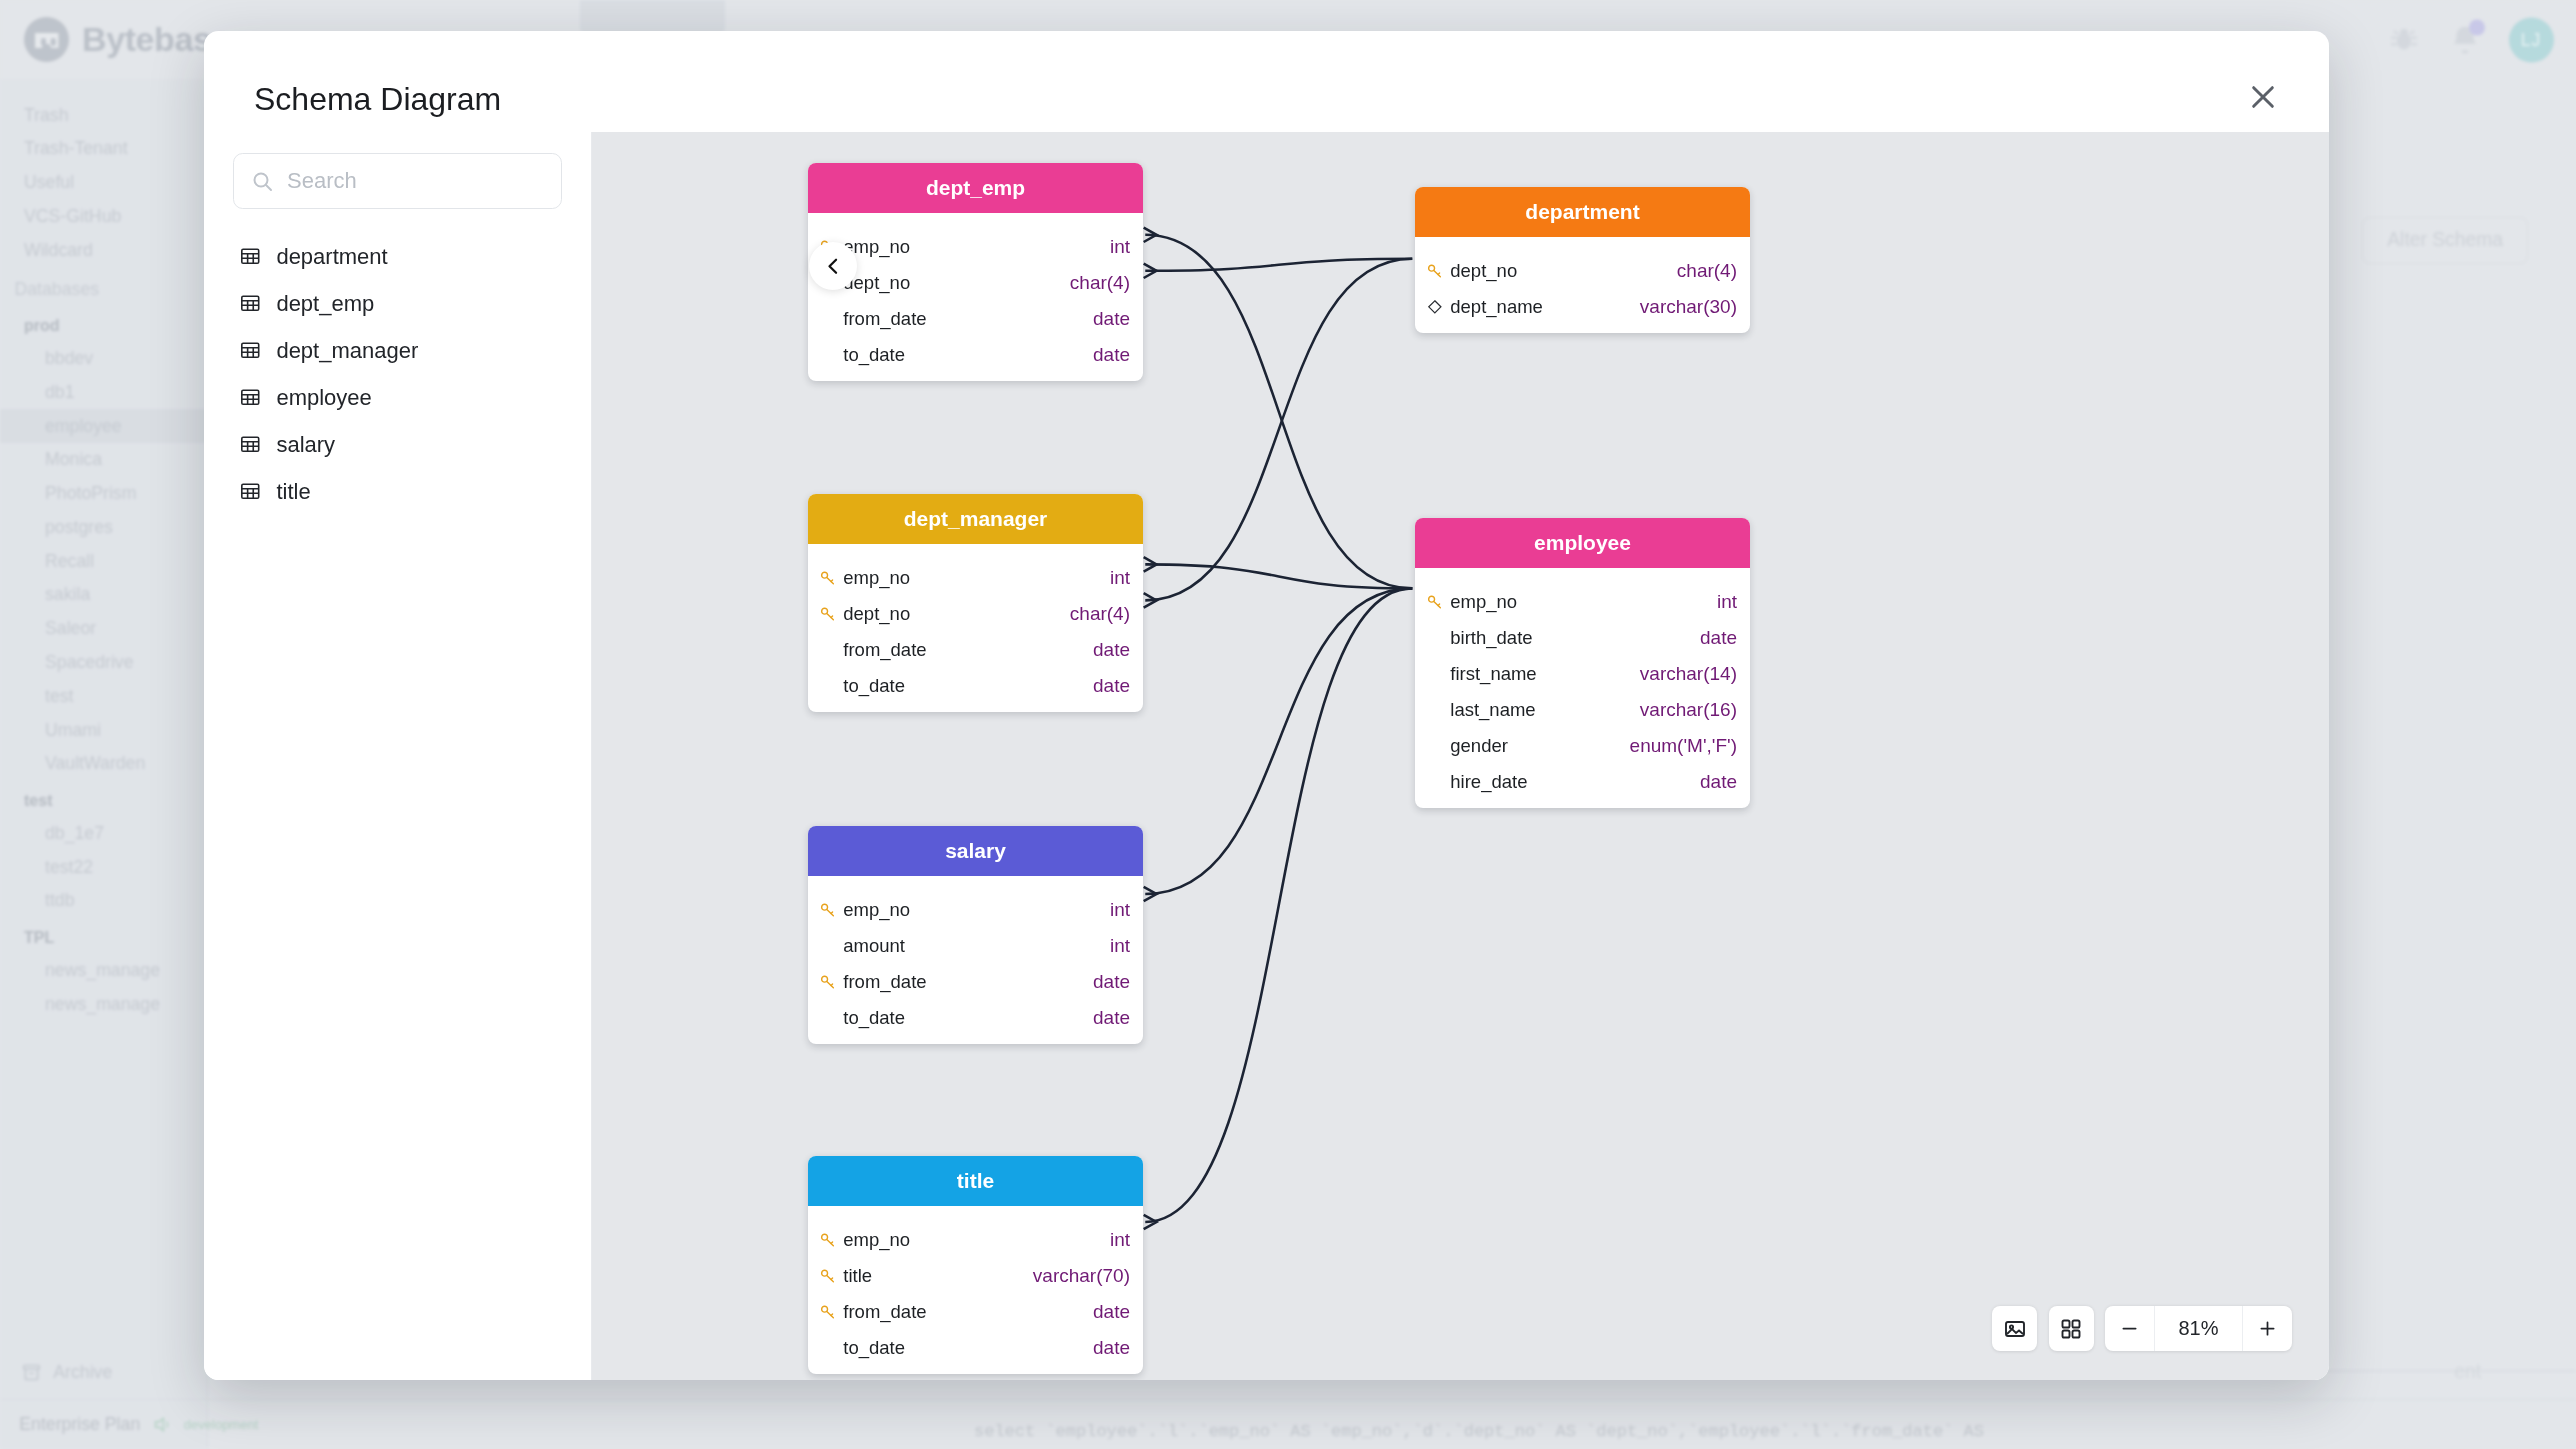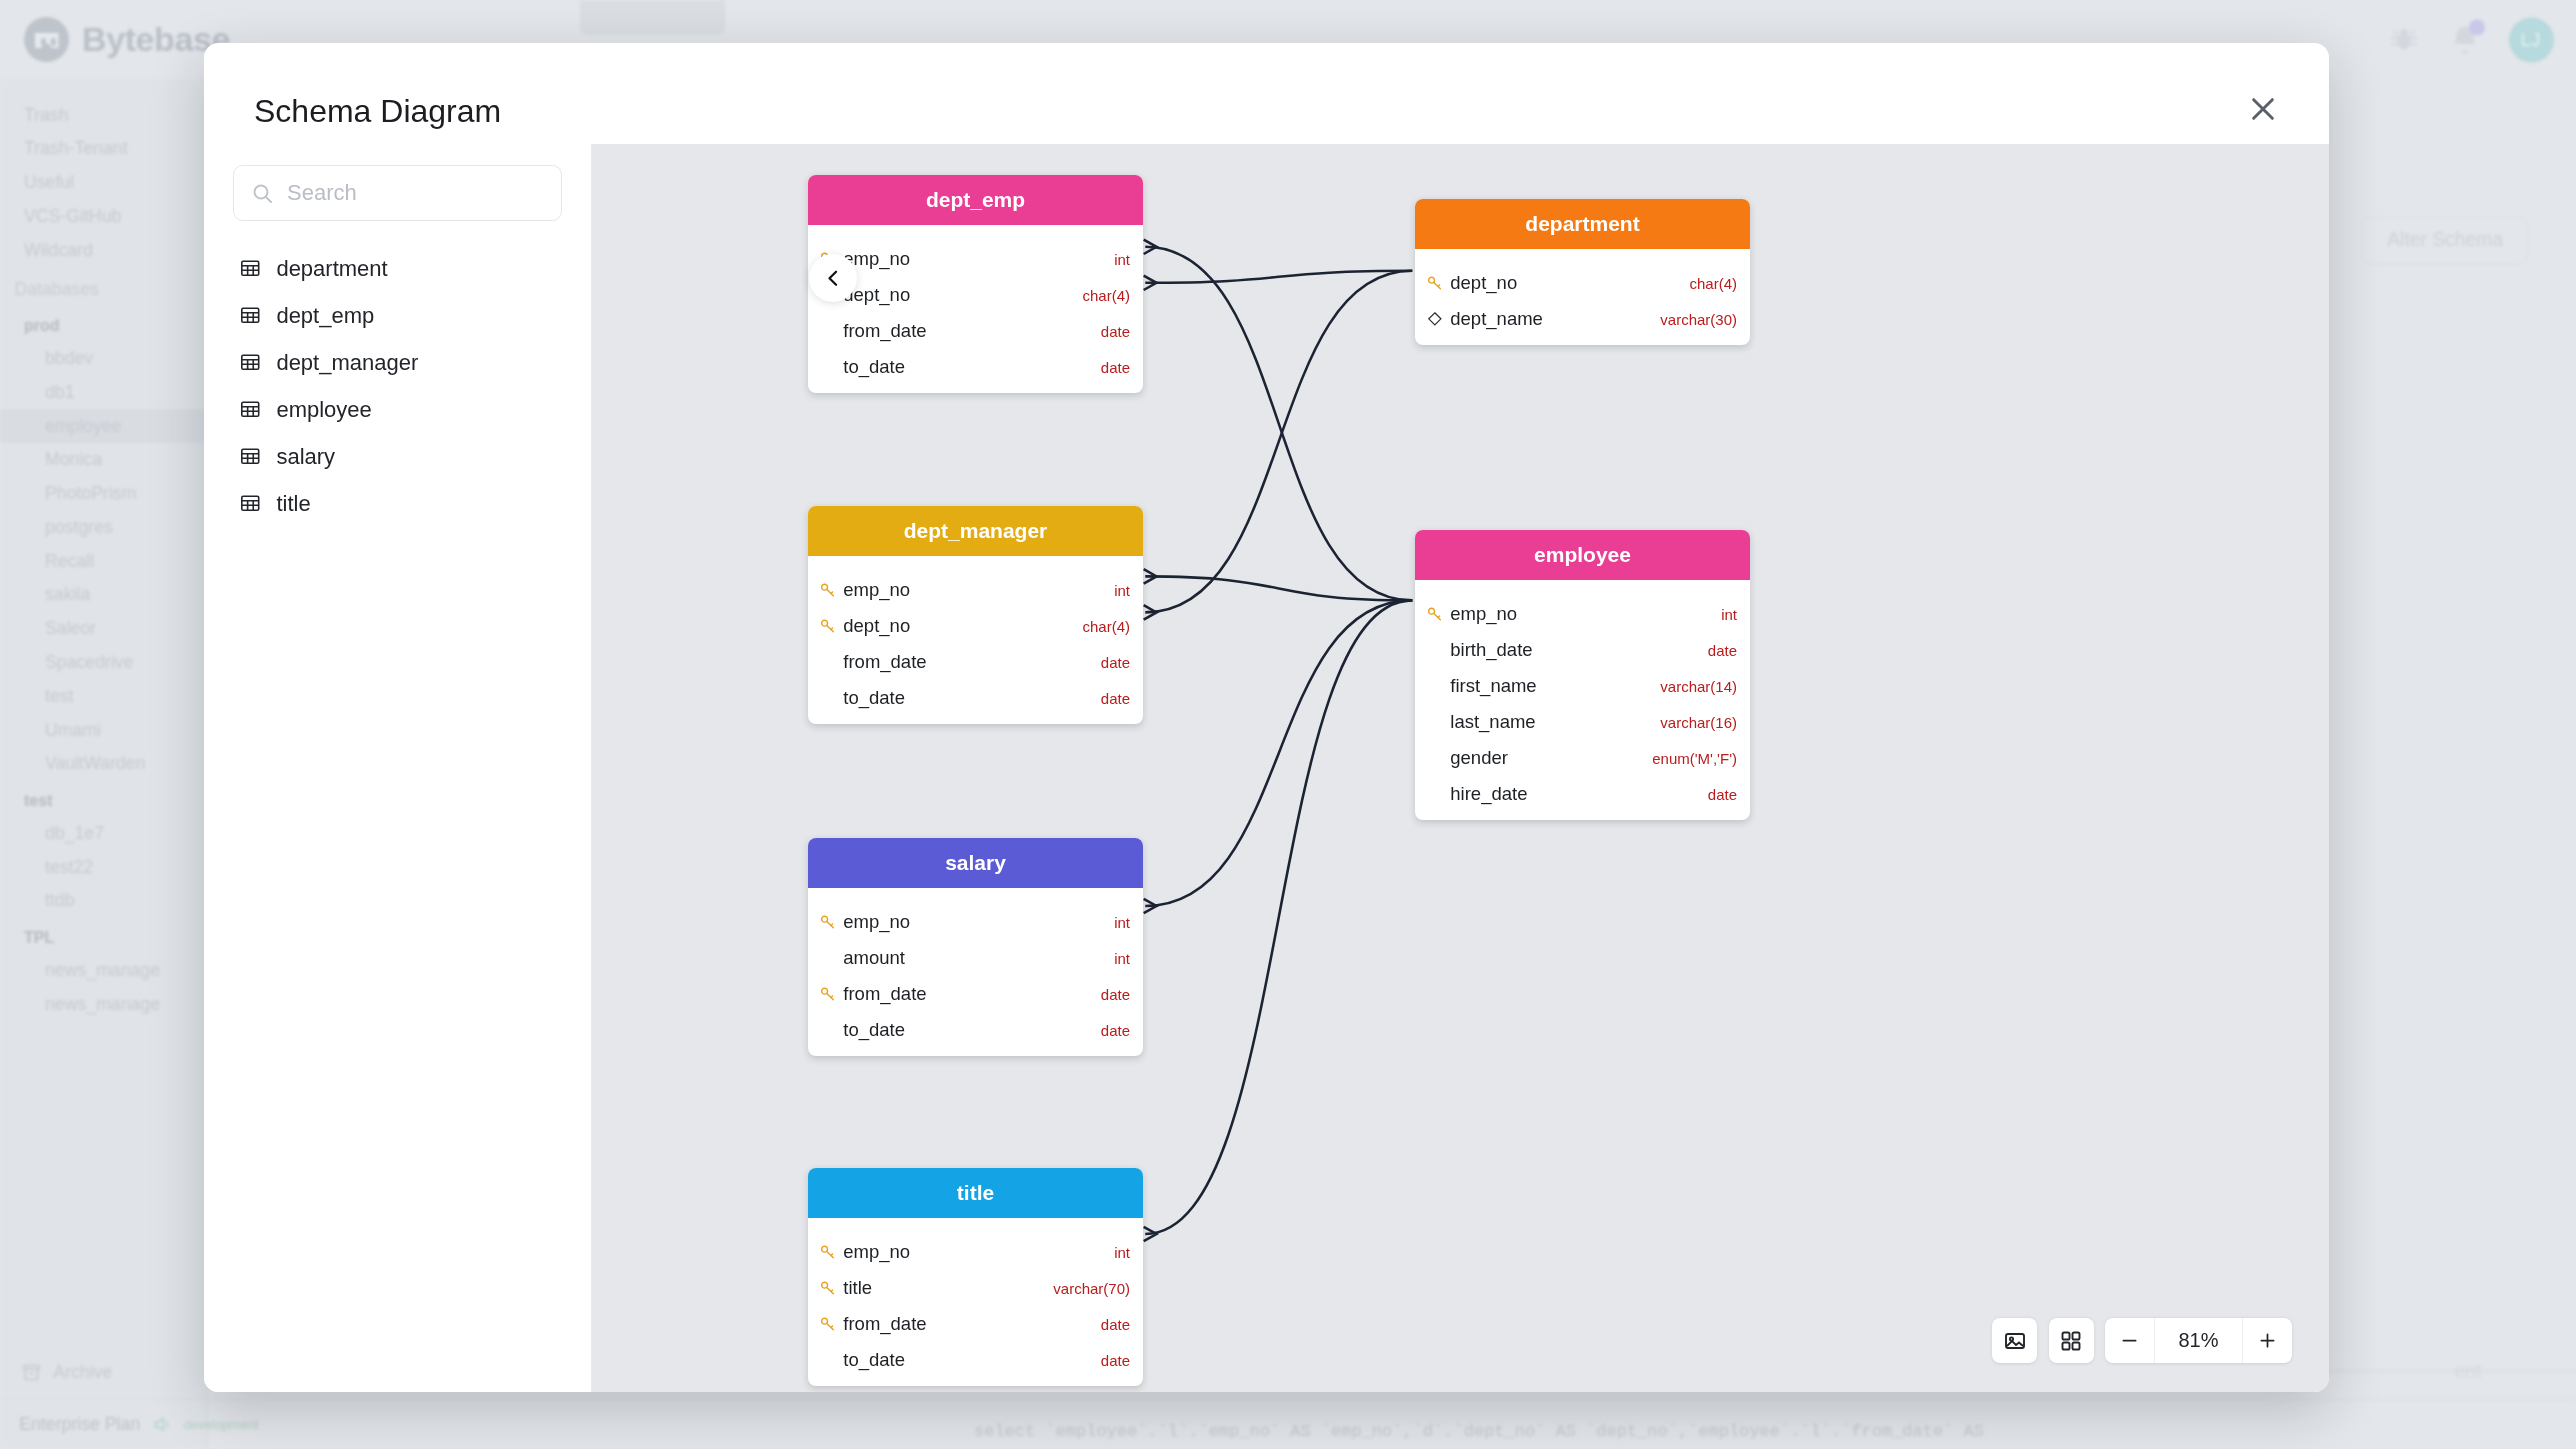--- a/index.html
+++ b/index.html
@@ -110,21 +110,20 @@
   }
 
   
   #modal {
     position: absolute;
     left: 204px; top: 31px; width: 2125px; height: 1349px;
     background: #ffffff;
     border-radius: 14.5px;
     box-shadow: 0 17.7px 56px rgba(20,24,33,.20);
     overflow: hidden;
-    margin-top: 12px;
   }
   #modal-title {
     position: absolute; left: 50px; top: 50px;
     font-size: 32px; font-weight: 400; color: #1b1d21;
   }
   #modal-close {
     position: absolute; right: 45px; top: 45px;
     width: 42px; height: 42px; color: #5b6068;
     display: flex; align-items: center; justify-content: center;
   }
@@ -192,21 +191,21 @@
   .col-row {
     display: flex; align-items: center;
     height: 36px; padding: 0 13px 0 11.3px;
     font-size: 18.5px; color: #1d2024;
   }
   .col-ico { width: 24px; flex: none; display: flex; align-items: center; }
   .col-ico svg { width: 17.7px; height: 17.7px; }
   .col-ico.key { color: #e8a21c; }
   .col-ico.uniq { color: #2b2e33; }
   .col-name { flex: 1; }
-  .col-type { color: #b91c1c; font-size: 15px; }
+  .col-type { color: #701a75; font-size: 19px; }
 
   
   #zoom-toolbar {
     position: absolute; right: 37px; bottom: 29px;
     display: flex; align-items: flex-end; gap: 11.3px; z-index: 8;
   }
   .tb-btn {
     width: 45px; height: 45px; border-radius: 8px; background: #fff;
     display: flex; align-items: center; justify-content: center;
     box-shadow: 0 0.8px 3.2px rgba(0,0,0,.10); color: #22252a;

